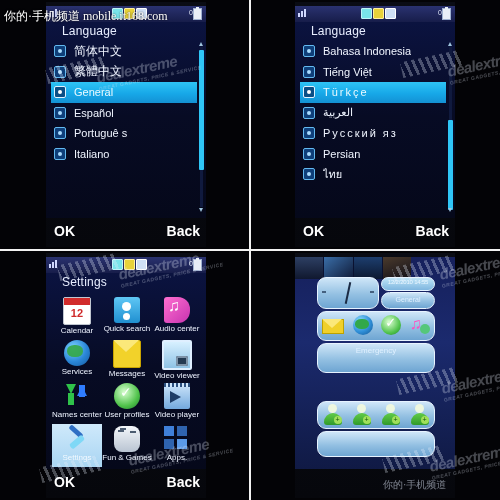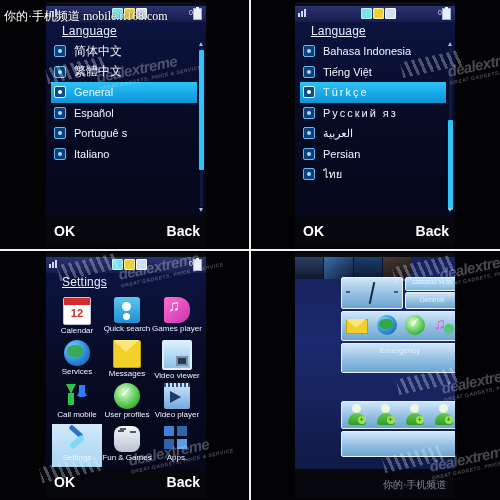--- a/index.html
+++ b/index.html
@@ -31,21 +31,21 @@
   .sb-ic{position:absolute;top:2px;width:9px;height:9px;border-radius:1px;}
   .ic-a{left:66px;background:#79e4ea;border:1px solid #bff4f7;}
   .ic-b{left:78px;background:#e8d23a;border:1px solid #fff0a0;}
   .ic-c{left:90px;background:#cfe0f5;border:1px solid #ffffff;}
   .batt{position:absolute;right:4px;top:2px;width:7px;height:10px;background:#e9eef7;border:1px solid #9fb0d0;}
   .batt:before{content:"";position:absolute;left:2px;top:-2px;width:3px;height:2px;background:#e9eef7;}
   .batt-zero{position:absolute;right:13px;top:2px;color:#dfe6f5;font-size:7px;line-height:9px;}
 
   
   .scr-body{position:relative;height:196px;background:linear-gradient(180deg,#0b1340 0%,#070b24 48%,#05081a 100%);}
-  .scr-title{position:absolute;left:16px;top:2px;color:#e8eeff;font-size:12px;letter-spacing:.2px;text-decoration:underline;}
+  .scr-title{position:absolute;left:16px;top:2px;color:#e8eeff;font-size:12px;letter-spacing:.2px;}
   .list{position:absolute;left:5px;top:19px;right:9px;}
   .li{position:relative;height:20.5px;display:flex;align-items:center;padding-left:3px;}
   .li .radio{width:10px;height:10px;background:#0f3f7a;border:1px solid #63b9f0;border-radius:2px;
     display:flex;align-items:center;justify-content:center;flex:0 0 auto;}
   .li .radio i{display:block;width:4px;height:4px;border-radius:50%;background:#a9dcff;}
   .li .lbl{margin-left:8px;color:#f0f5ff;font-size:11px;white-space:nowrap;overflow:hidden;}
   .li.cjk .lbl{font-size:12px;}
   .li.sel{background:linear-gradient(180deg,#2ec4f5 0%,#17a8e8 55%,#1391d4 100%);}
   .li.sel .lbl{color:#eaf9ff;}
   .li.sel .radio{background:#0b4f86;border-color:#dff3ff;}
@@ -101,21 +101,21 @@
   .i-settings:before{content:"";position:absolute;left:4px;top:3px;width:16px;height:5px;background:#2f6fc4;transform:rotate(42deg);border-radius:2px;}
   .i-settings:after{content:"";position:absolute;left:5px;top:13px;width:16px;height:6px;background:#7fd8f6;transform:rotate(-40deg);border-radius:2px;}
   .i-game{width:26px;height:15px;margin-top:7px;background:linear-gradient(180deg,#f3f6fa 0%,#b9c4d2 100%);border-radius:8px;}
   .i-game:after{content:"";position:absolute;left:4px;top:4px;width:6px;height:2px;background:#4b5b70;box-shadow:2px -2px 0 0 #4b5b70,12px 1px 0 0 #4b5b70;}
   .i-apps{width:24px;height:24px;margin-top:2px;}
   .i-apps:before{content:"";position:absolute;left:0;top:0;width:10px;height:10px;background:#3f7fd8;box-shadow:13px 0 0 0 #2f63ae,0 13px 0 0 #2f63ae,13px 13px 0 0 #5b9ae8;}
 
   
   .home{position:absolute;left:0;top:0;right:0;bottom:0;
     background:linear-gradient(180deg,#16205c 0%,#1b2a6e 40%,#101a45 100%);}
-  .wg{position:absolute;background:linear-gradient(180deg,#cfe6f8 0%,#93c0e2 55%,#6ea5d2 100%);border:1px solid #e7f3ff;border-radius:2px;margin-left:24px;}
+  .wg{position:absolute;background:linear-gradient(180deg,#cfe6f8 0%,#93c0e2 55%,#6ea5d2 100%);border:1px solid #e7f3ff;border-radius:9px;}
   .w-clock{left:22px;top:20px;width:60px;height:30px;}
   .w-clock .hand{position:absolute;left:29px;top:4px;width:2px;height:22px;background:#1b2b44;transform:rotate(12deg);}
   .w-clock .t{position:absolute;left:4px;top:13px;width:4px;height:2px;background:#44607f;box-shadow:48px 0 0 0 #44607f;}
   .w-date{left:86px;top:20px;width:52px;height:12px;background:linear-gradient(180deg,#bfe4f7 0%,#7fb6df 100%);}
   .w-date .dtxt{position:absolute;left:0;right:0;top:1px;text-align:center;color:#eaf6ff;font-size:6px;letter-spacing:-.2px;}
   .w-prof{left:86px;top:35px;width:52px;height:15px;}
   .w-prof .ptxt{position:absolute;left:0;right:0;top:3px;text-align:center;color:#dff0ff;font-size:7px;}
   .w-short{left:22px;top:54px;width:116px;height:28px;}
   .w-short .row{position:absolute;left:0;right:0;top:3px;display:flex;justify-content:space-around;align-items:center;}
   .sh{width:20px;height:20px;position:relative;}
@@ -277,31 +277,31 @@
                   <i></i>
                 </span>
               <span class="lbl">Tiếng Việt</span>
               </div>
             <div class="li sel sp">
               <span class="radio">
                   <i></i>
                 </span>
               <span class="lbl">Türkçe</span>
               </div>
+            <div class="li">
+              <span class="radio">
+                  <i></i>
+                </span>
+              <span class="lbl">العربية</span>
+              </div>
             <div class="li sp">
               <span class="radio">
                   <i></i>
                 </span>
               <span class="lbl">Русский яз</span>
-              </div>
-            <div class="li">
-              <span class="radio">
-                  <i></i>
-                </span>
-              <span class="lbl">العربية</span>
               </div>
             <div class="li">
               <span class="radio">
                   <i></i>
                 </span>
               <span class="lbl">Persian</span>
               </div>
             <div class="li">
               <span class="radio">
                   <i></i>
@@ -356,42 +356,42 @@
             <div class="cell">
               <span class="gi i-cal"></span>
               <span class="cap">Calendar</span>
               </div>
             <div class="cell">
               <span class="gi i-contact"></span>
               <span class="cap">Quick search</span>
               </div>
             <div class="cell">
               <span class="gi i-audio"></span>
-              <span class="cap">Games player</span>
+              <span class="cap">Audio center</span>
               </div>
 
             <div class="cell">
               <span class="gi i-globe"></span>
               <span class="cap">Services</span>
               </div>
             <div class="cell">
               <span class="gi i-mail"></span>
               <span class="cap">Messages</span>
               </div>
             <div class="cell">
               <span class="gi i-image"></span>
               <span class="cap">Video viewer</span>
               </div>
 
             <div class="cell">
               <span class="gi i-call">
                   <em></em>
                   <b></b>
                 </span>
-              <span class="cap">Call mobile</span>
+              <span class="cap">Names center</span>
               </div>
             <div class="cell">
               <span class="gi i-prof"></span>
               <span class="cap">User profiles</span>
               </div>
             <div class="cell">
               <span class="gi i-video"></span>
               <span class="cap">Video player</span>
               </div>
 

